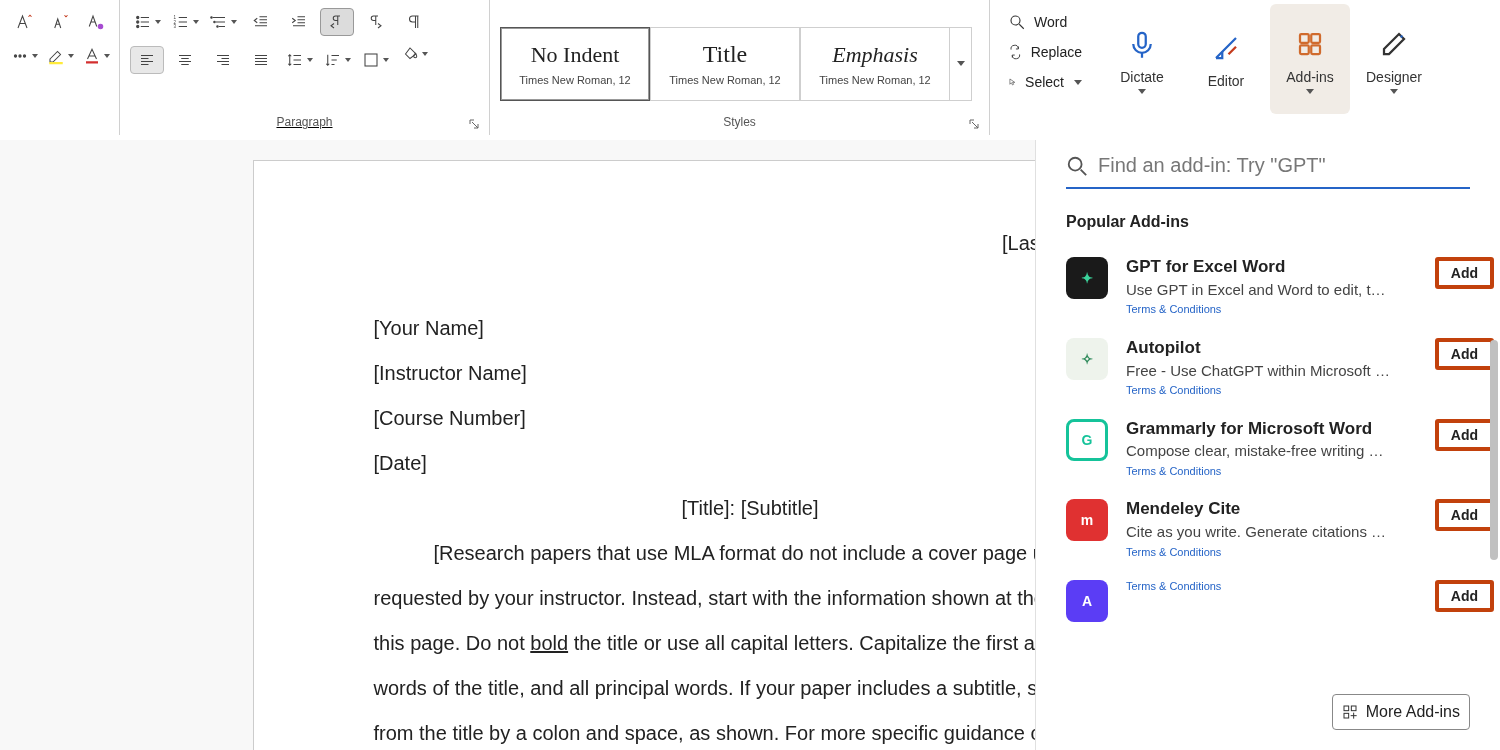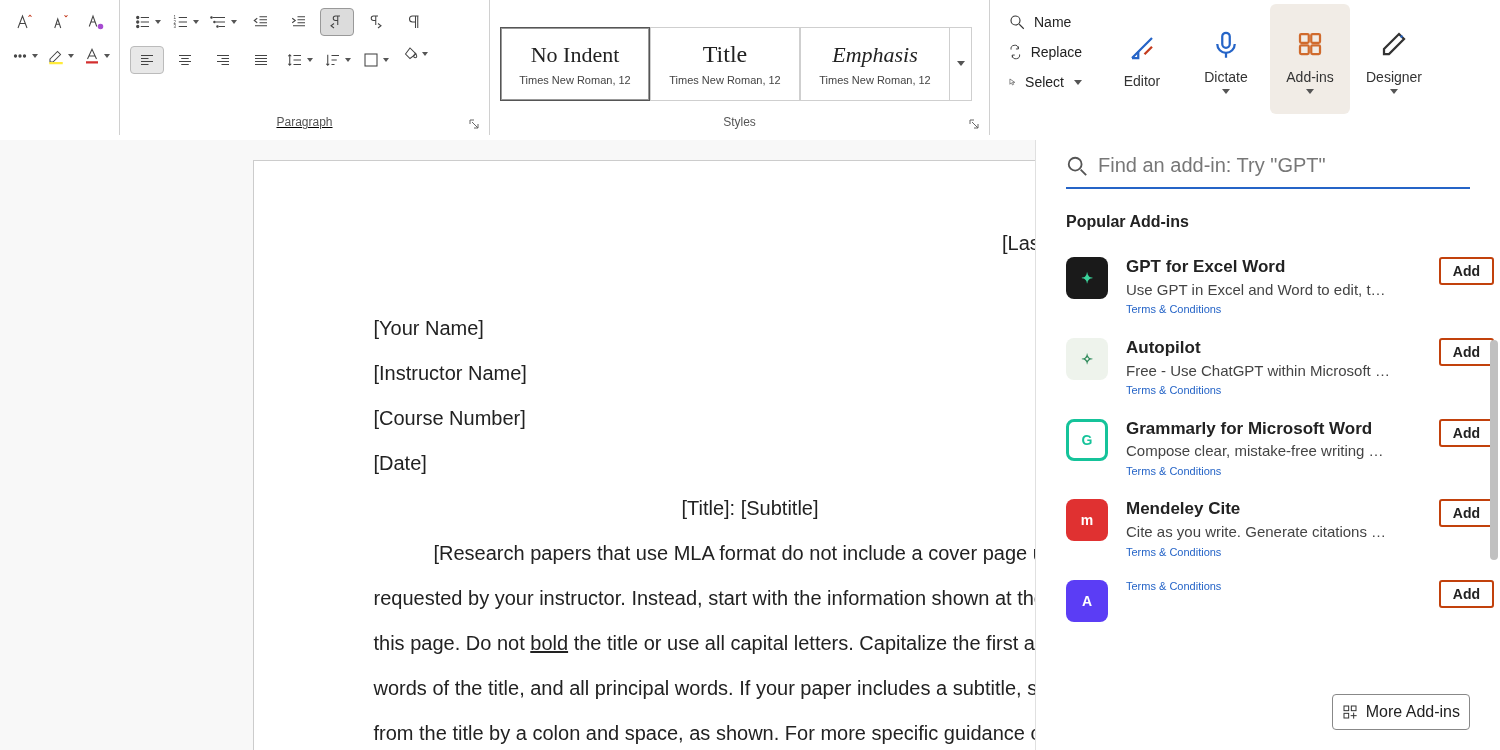--- a/index.html
+++ b/index.html
@@ -66,21 +66,21 @@
 .search-row input::placeholder{color:#777;}
 .search-under{height:2px;background:#2564c7;margin-bottom:24px;}
 .section-title{font-size:16px;font-weight:600;color:#222;margin-bottom:16px;}
 .addin-list{display:flex;flex-direction:column;gap:18px;overflow-y:auto;padding-right:6px;flex:1;}
 .addin{display:flex;align-items:flex-start;gap:18px;}
 .addin-ico{width:42px;height:42px;border-radius:8px;display:flex;align-items:center;justify-content:center;font-weight:bold;color:#fff;font-size:14px;flex-shrink:0;margin-top:2px;}
 .addin-body{flex:1;min-width:0;}
 .addin-name{font-size:17px;font-weight:600;color:#222;line-height:1.4;}
 .addin-desc{font-size:15px;color:#444;white-space:nowrap;overflow:hidden;text-overflow:ellipsis;line-height:1.5;}
 .addin-terms{font-size:11px;color:#2564c7;cursor:pointer;line-height:1.5;}
-.add-btn{border:2px solid #c2410c;background:#fff;padding:4px 12px;font-size:14px;font-weight:600;border-radius:3px;cursor:pointer;color:#222;flex-shrink:0;margin-top:2px;}
+.add-btn{border:4px solid #c2410c;background:#fff;padding:4px 12px;font-size:14px;font-weight:600;border-radius:3px;cursor:pointer;color:#222;flex-shrink:0;margin-top:2px;}
 .panel-footer{padding:20px 30px;display:flex;justify-content:flex-end;}
 .more-btn{display:flex;align-items:center;gap:8px;border:1px solid #888;background:#fff;padding:8px 9px;font-size:16px;border-radius:4px;cursor:pointer;color:#222;}
 .more-btn svg{width:16px;height:16px;stroke:#333;fill:none;stroke-width:1.5;}
 
 .scroll-ind{position:absolute;right:2px;top:200px;width:8px;height:220px;background:#c0c0c0;border-radius:4px;}
 </style>
 </head>
 <body>
 
 <div class="ribbon">
@@ -274,59 +274,59 @@
     </div>
   </div>
 
   <div class="ribbon-group" style="width:110px;border-right:none;">
     <div class="editing-col">
       <div class="edit-item">
         <svg viewBox="0 0 24 24">
             <circle cx="10" cy="10" r="6"></circle>
             <path d="M15 15 L21 21"></path>
           </svg>
-        <span>Name</span>
+        <span>Word</span>
       </div>
       <div class="edit-item">
         <svg viewBox="0 0 24 24">
             <path d="M5 8 a6 6 0 0 1 12 -2 M19 16 a6 6 0 0 1 -12 2"></path>
             <path d="M17 3 L17 7 L13 7 M7 21 L7 17 L11 17"></path>
           </svg>
         <span>Replace</span>
       </div>
       <div class="edit-item">
         <svg viewBox="0 0 24 24">
             <path d="M5 4 L5 18 L9 14 L12 20 L15 18 L12 13 L18 13 Z"></path>
           </svg>
         <span>Select</span>
         <span style="margin-left:2px;border-left:4px solid transparent;border-right:4px solid transparent;border-top:5px solid #555;"></span>
       </div>
     </div>
   </div>
 
   <div class="big-group">
+    <div class="big-btn">
+      <div class="ico">
+          <svg viewBox="0 0 24 24" fill="none" stroke="#2564c7" stroke-width="1.8">
+            <rect x="9" y="3" width="6" height="12" rx="3"></rect>
+            <path d="M5 12 a7 7 0 0 0 14 0 M12 19 V23"></path>
+          </svg>
+        </div>
+      <div class="lbl">Dictate</div>
+        <div class="chev"></div>
+    </div>
     <div class="big-btn">
       <div class="ico">
           <svg viewBox="0 0 24 24" fill="none" stroke="#2564c7" stroke-width="1.8">
             <path d="M4 20 L9 15 L20 4 L15 9 L4 20"></path>
             <path d="M4 20 L9 20 L9 15"></path>
             <path d="M14 17 L20 11" stroke="#c43b1d"></path>
           </svg>
         </div>
       <div class="lbl">Editor</div>
-    </div>
-    <div class="big-btn">
-      <div class="ico">
-          <svg viewBox="0 0 24 24" fill="none" stroke="#2564c7" stroke-width="1.8">
-            <rect x="9" y="3" width="6" height="12" rx="3"></rect>
-            <path d="M5 12 a7 7 0 0 0 14 0 M12 19 V23"></path>
-          </svg>
-        </div>
-      <div class="lbl">Dictate</div>
-        <div class="chev"></div>
     </div>
     <div class="big-btn sel">
       <div class="ico">
           <svg viewBox="0 0 24 24" fill="none" stroke="#d06a2c" stroke-width="1.8">
             <rect x="4" y="4" width="7" height="7" rx="1"></rect>
             <rect x="13" y="4" width="7" height="7" rx="1"></rect>
             <rect x="4" y="13" width="7" height="7" rx="1"></rect>
             <rect x="13" y="13" width="7" height="7" rx="1"></rect>
           </svg>
         </div>

